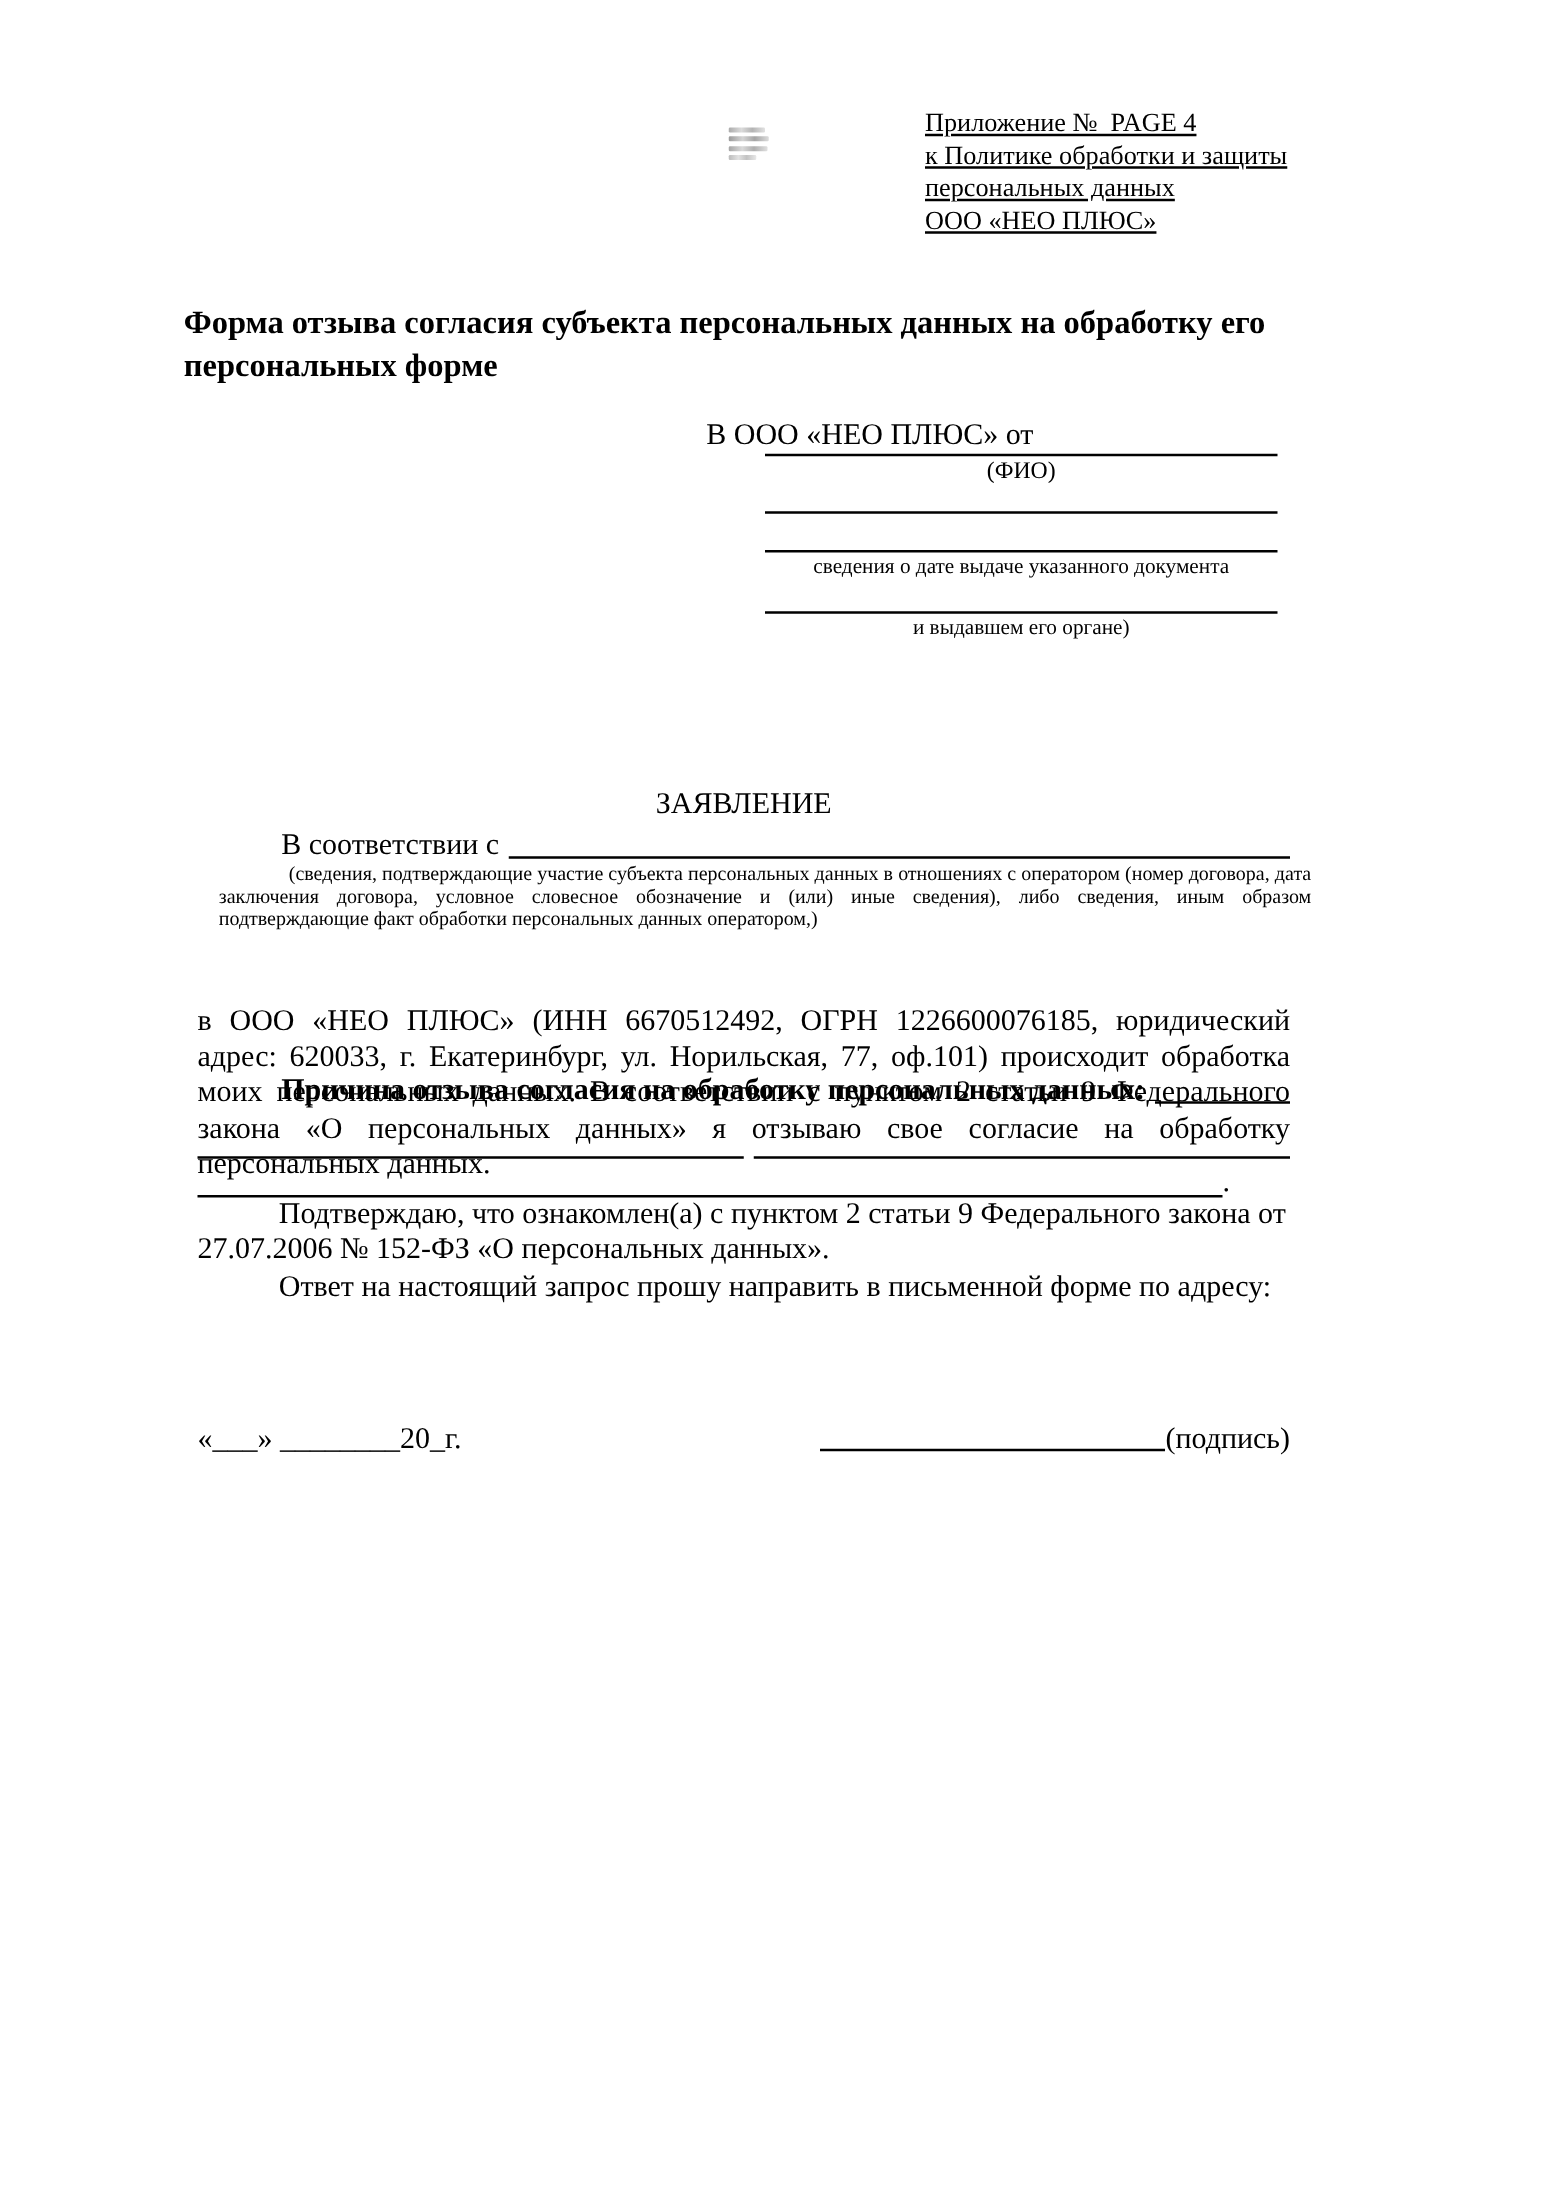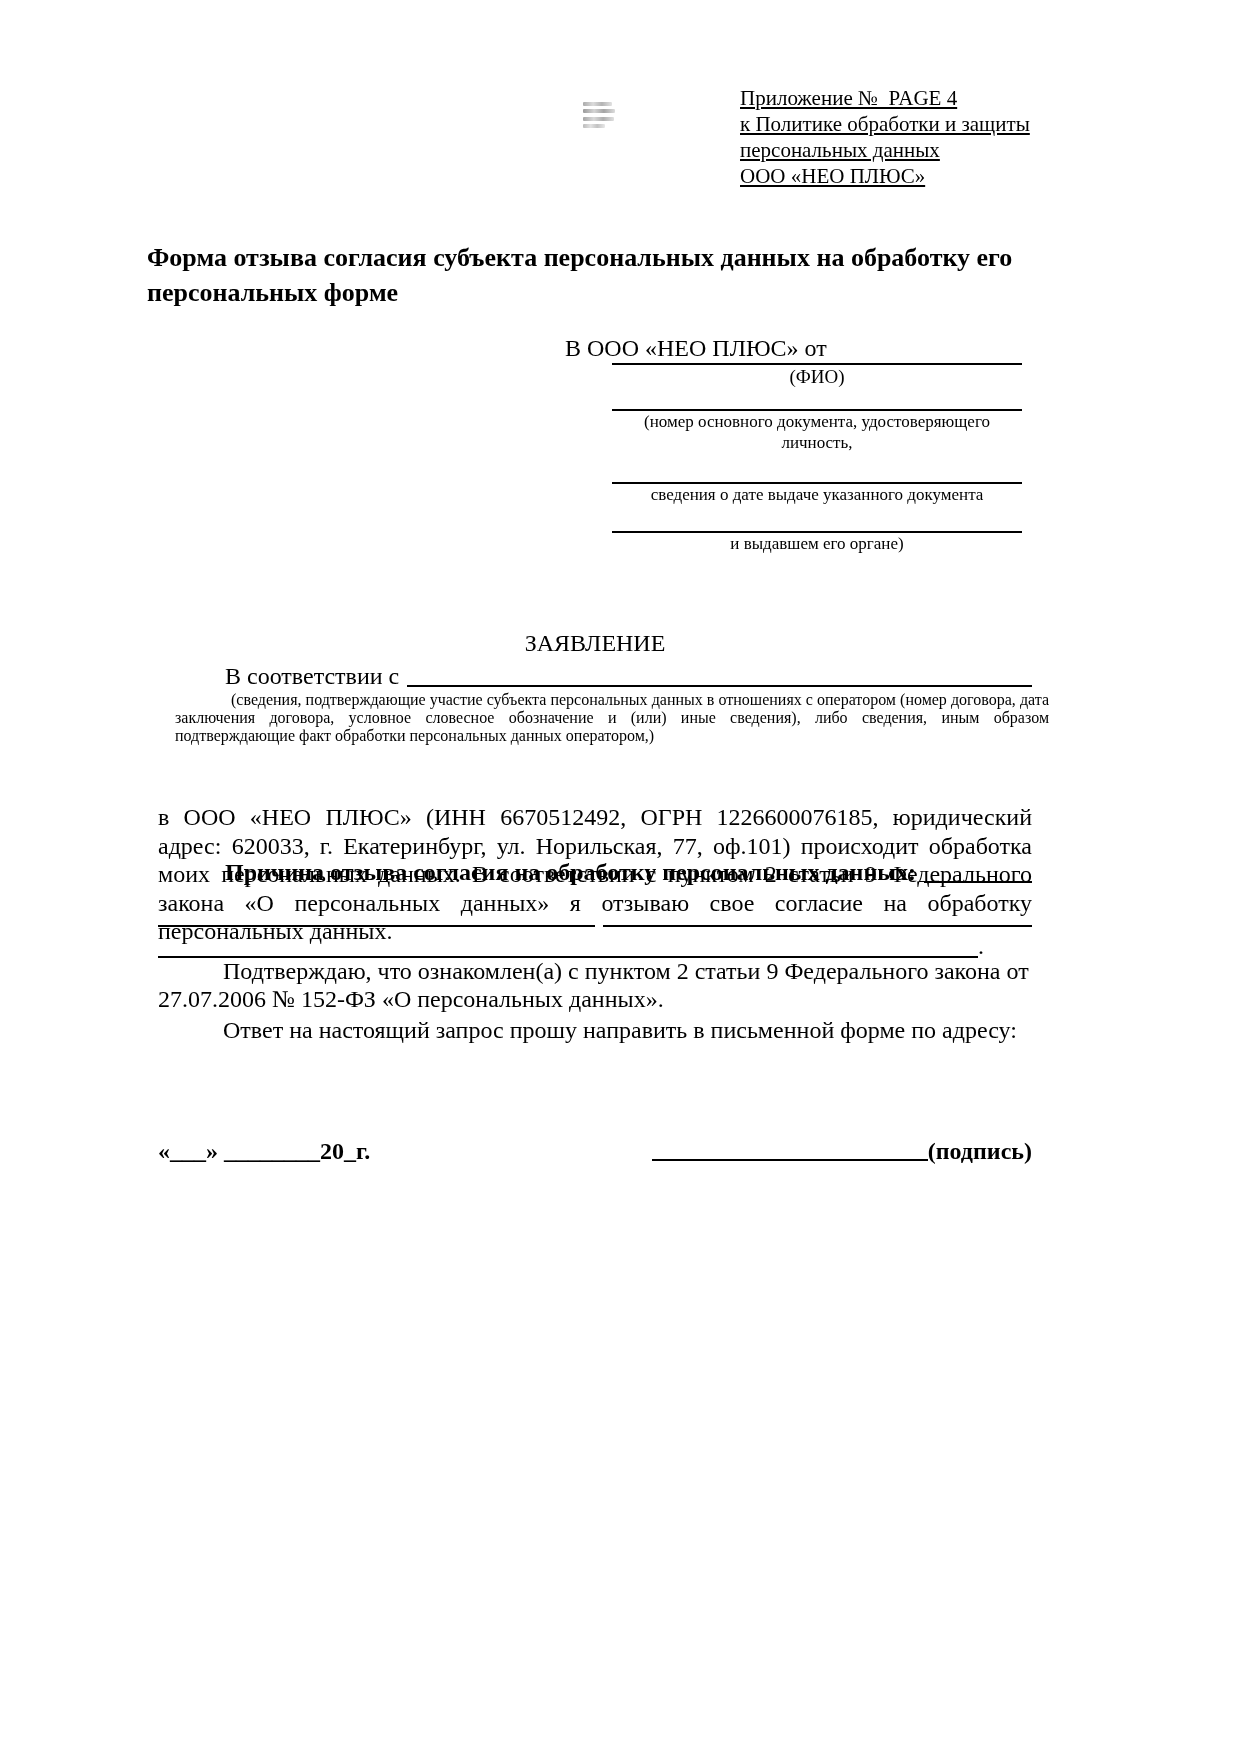--- a/index.html
+++ b/index.html
@@ -89,21 +89,20 @@
     <div>ООО «НЕО ПЛЮС»</div>
   </div>
 
   <div class="doc-title">Форма отзыва согласия субъекта персональных данных на обработку его персональных форме</div>
 
   <div class="addressee">
     <div class="to-line">В ООО «НЕО ПЛЮС» от</div>
     <div class="rule"></div>
     <div class="field-label label-fio">(ФИО)</div>
     <div class="rule mt21"></div>
-    <div class="field-label label-sm">(номер основного документа, удостоверяющего личность,</div>
     <div class="rule mt29"></div>
     <div class="field-label label-sm">сведения о дате выдаче указанного документа</div>
     <div class="rule mt26"></div>
     <div class="field-label label-sm">и выдавшем его органе)</div>
   </div>
 
   <div class="content sootv" style="position:absolute;">
     <span class="prefix">В соответствии с</span>
     <span class="fill"></span>
   </div>
@@ -128,21 +127,21 @@
     <span class="seg"></span>
     <span>.</span>
   </div>
 
   <div class="content confirm" style="position:absolute;">Подтверждаю, что ознакомлен(а) с пунктом 2 статьи 9 Федерального закона от 27.07.2006 № 152-ФЗ «О персональных данных».</div>
 
   <div class="content reply" style="position:absolute;">
     <div class="line1">Ответ на настоящий запрос прошу направить в письменной форме по адресу:</div>
   </div>
 
-  <div class="content sig-row" style="position:absolute;font-weight:bold;">
+  <div class="content sig-row" style="position:absolute;">
     <span>«___» ________20_г.</span>
     <span class="sig-right">
       <span class="seg"></span>
       <span>(подпись)</span>
     </span>
   </div>
 
 </div>
 
 </body></html>

